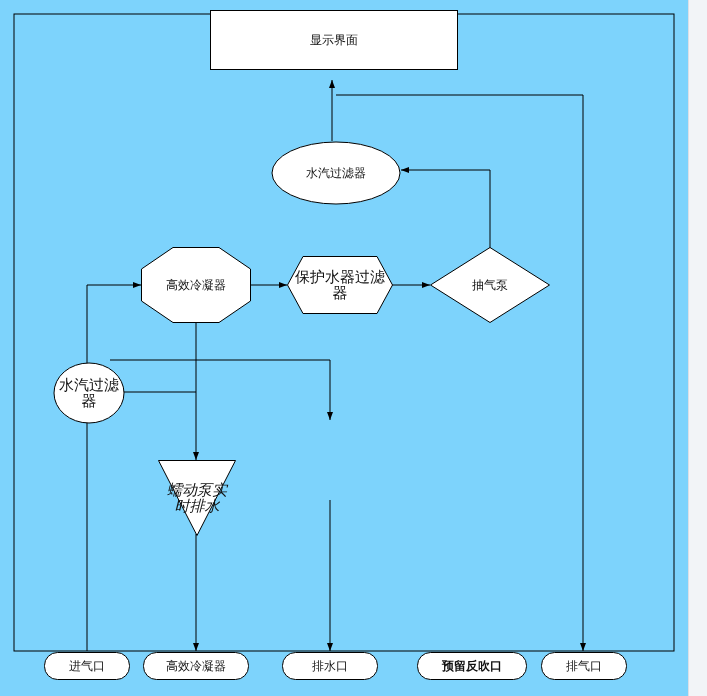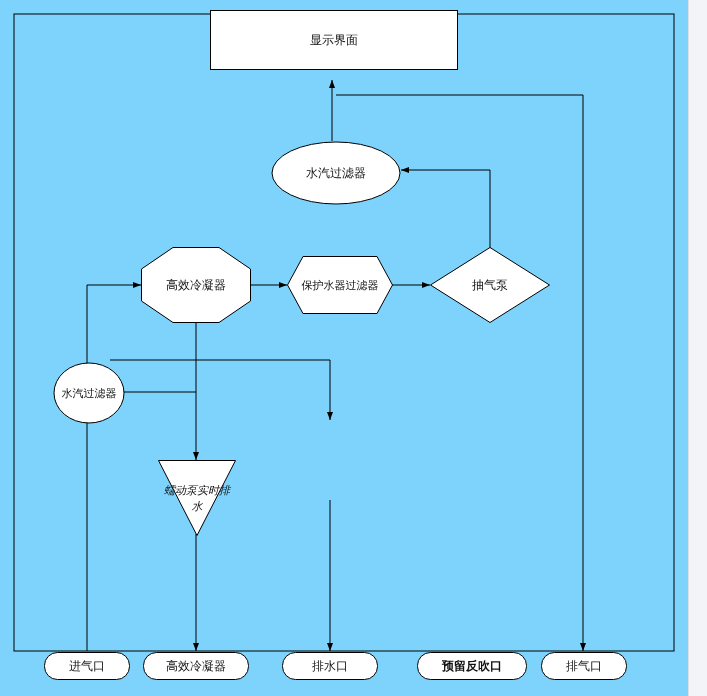--- a/index.html
+++ b/index.html
@@ -50,21 +50,21 @@
     top: 0;
     overflow: visible;
   }
   #edges {
     position: absolute;
     left: 0;
     top: 0;
     width: 707px;
     height: 696px;
   }
-  .lbl-small { font-size: 11px; }
+  .lbl-small { font-size: 15px; }
 </style>
 </head>
 <body>
 
 <div id="canvas">
 
   <svg id="edges" xmlns="http://www.w3.org/2000/svg">
     <defs>
       <marker id="arrow" markerWidth="9" markerHeight="9" refX="8" refY="3" orient="auto" markerUnits="strokeWidth">
         <path d="M0,0 L8,3 L0,6 z" fill="#000000"></path>

